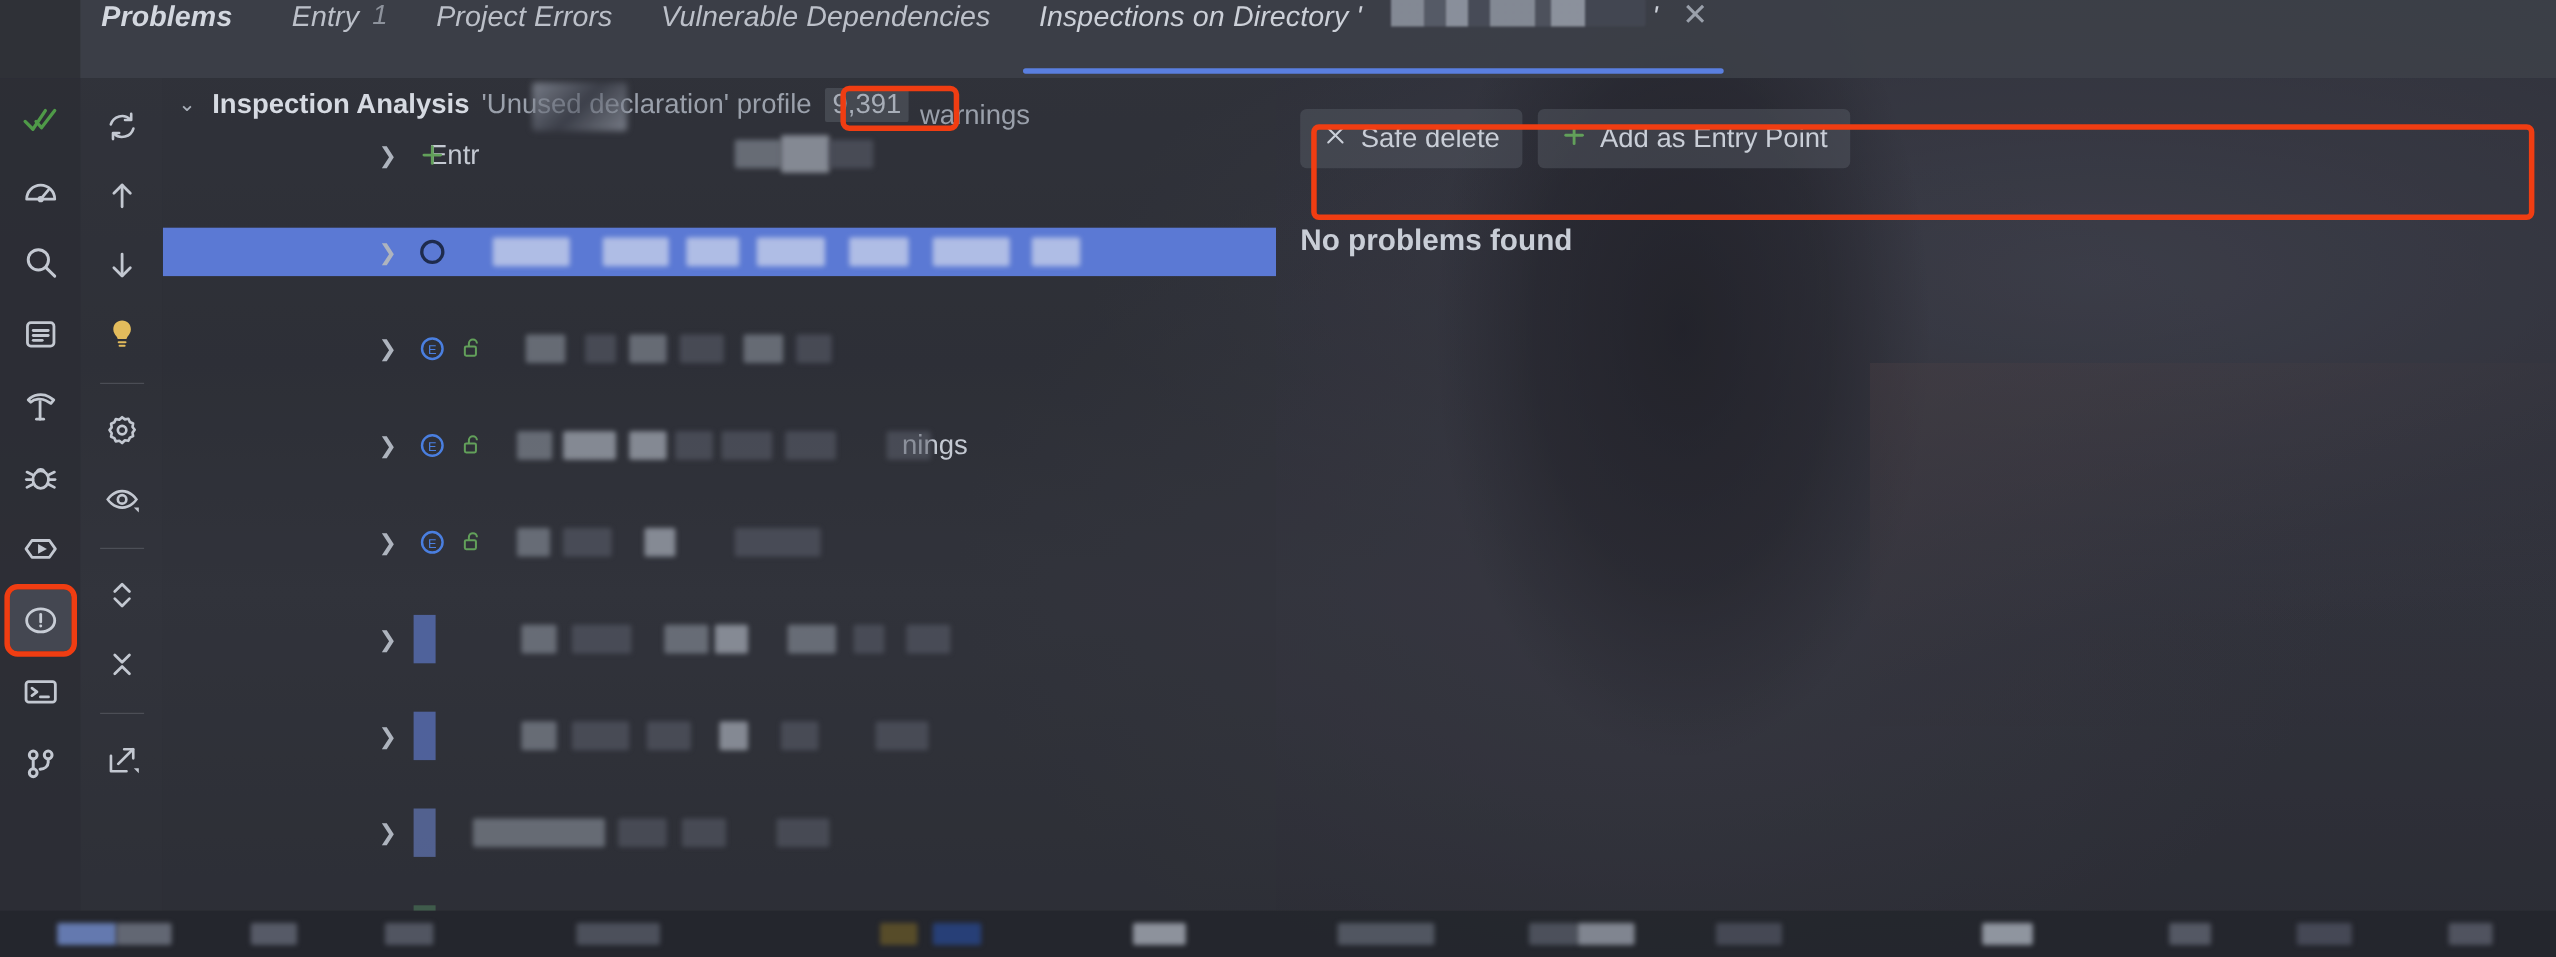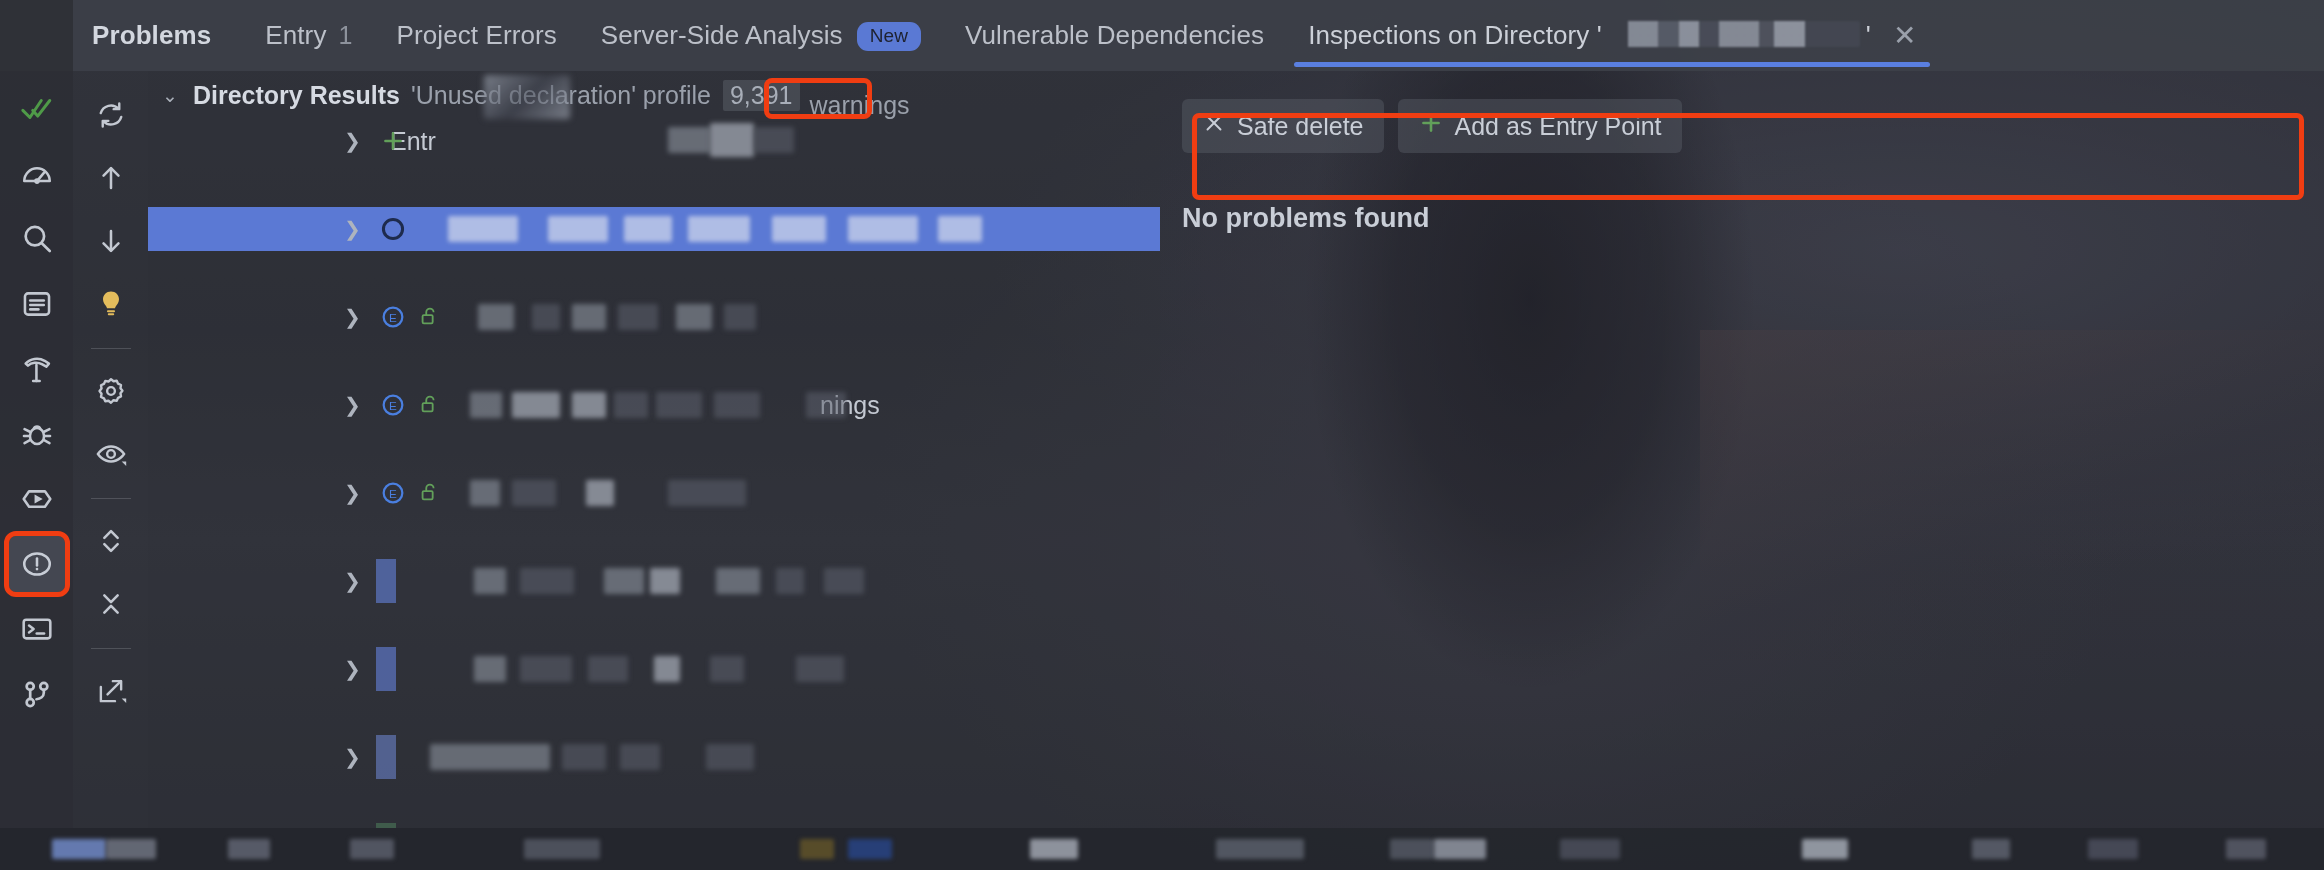--- a/index.html
+++ b/index.html
@@ -33,23 +33,23 @@
   }
 
   
   #tabbar {
     position: absolute; left: 0; top: 0; width: 2324px; height: 71px;
     background: rgba(60,63,72,0.93);
     display: flex; align-items: center;
   }
   #tabbar-leftpad { width: 73px; height: 71px; background: rgba(46,48,55,0.95); flex: none; }
   .tab {
-    height: 71px; display: flex; align-items: center;
+    height: 71px; display: flex; 
     padding: 0 22px; position: relative; white-space: nowrap;
-    color: #bcc0c9; font-size: 26px; letter-spacing: .1px;
+    color: #bcc0c9; font-size: 26px; letter-spacing: .1px; font-style: italic;
   }
   .tab.primary { font-weight: bold; color: #d3d7df; padding-left: 19px; padding-right: 32px;}
   .tab .count { color: #8d929c; margin-left: 12px; font-size: 25px; }
   .tab .newbadge {
     margin-left: 14px; background: #5a79d4; color: #1e2230;
     font-size: 19px; border-radius: 11px; padding: 3px 13px 4px; font-weight: normal;
     position: relative; top: 1px;
   }
   .tab.active { color: #ccd0d8; }
   .tab.active .underline {
@@ -216,24 +216,20 @@
 
     <div class="tab">
       <span>Entry</span>
       <span class="count">1</span>
     </div>
 
     <div class="tab">
       <span>Project Errors</span>
     </div>
 
-    <div class="tab">
-      <span>Server-Side Analysis</span>
-      <span class="newbadge">New</span>
-    </div>
 
     <div class="tab">
       <span>Vulnerable Dependencies</span>
     </div>
 
     <div class="tab active">
       <span>Inspections on Directory '</span>
       <span class="redact tabtitle"></span>
       <span>'</span>
       <span class="closebtn">✕</span>
@@ -404,21 +400,21 @@
         <polyline points="13.4,4.6 19.6,4.6 19.6,10.8"></polyline>
         <path d="M20 17.6h3.4v3.4z" fill="#c3c8d1" stroke="none"></path>
       </svg>
     </div>
   </div>
 
   <div id="treepanel">
 
     <div id="tree-header">
       <span class="chev">⌄</span>
-      <span class="title">Directory Results</span>
+      <span class="title">Inspection Analysis</span>
       <span class="profile">'Unused declaration' profile</span>
       <span class="warncount">9,391</span>
       <span class="warnword">warnings</span>
       <span id="hdr-redact"></span>
     </div>
 
     <div class="trow" style="top:0">
       <span class="tchev">❯</span>
       <span class="ticon">
         <svg width="26" height="26" viewBox="0 0 24 24" stroke="#62a05a" stroke-width="2.4" stroke-linecap="round">

